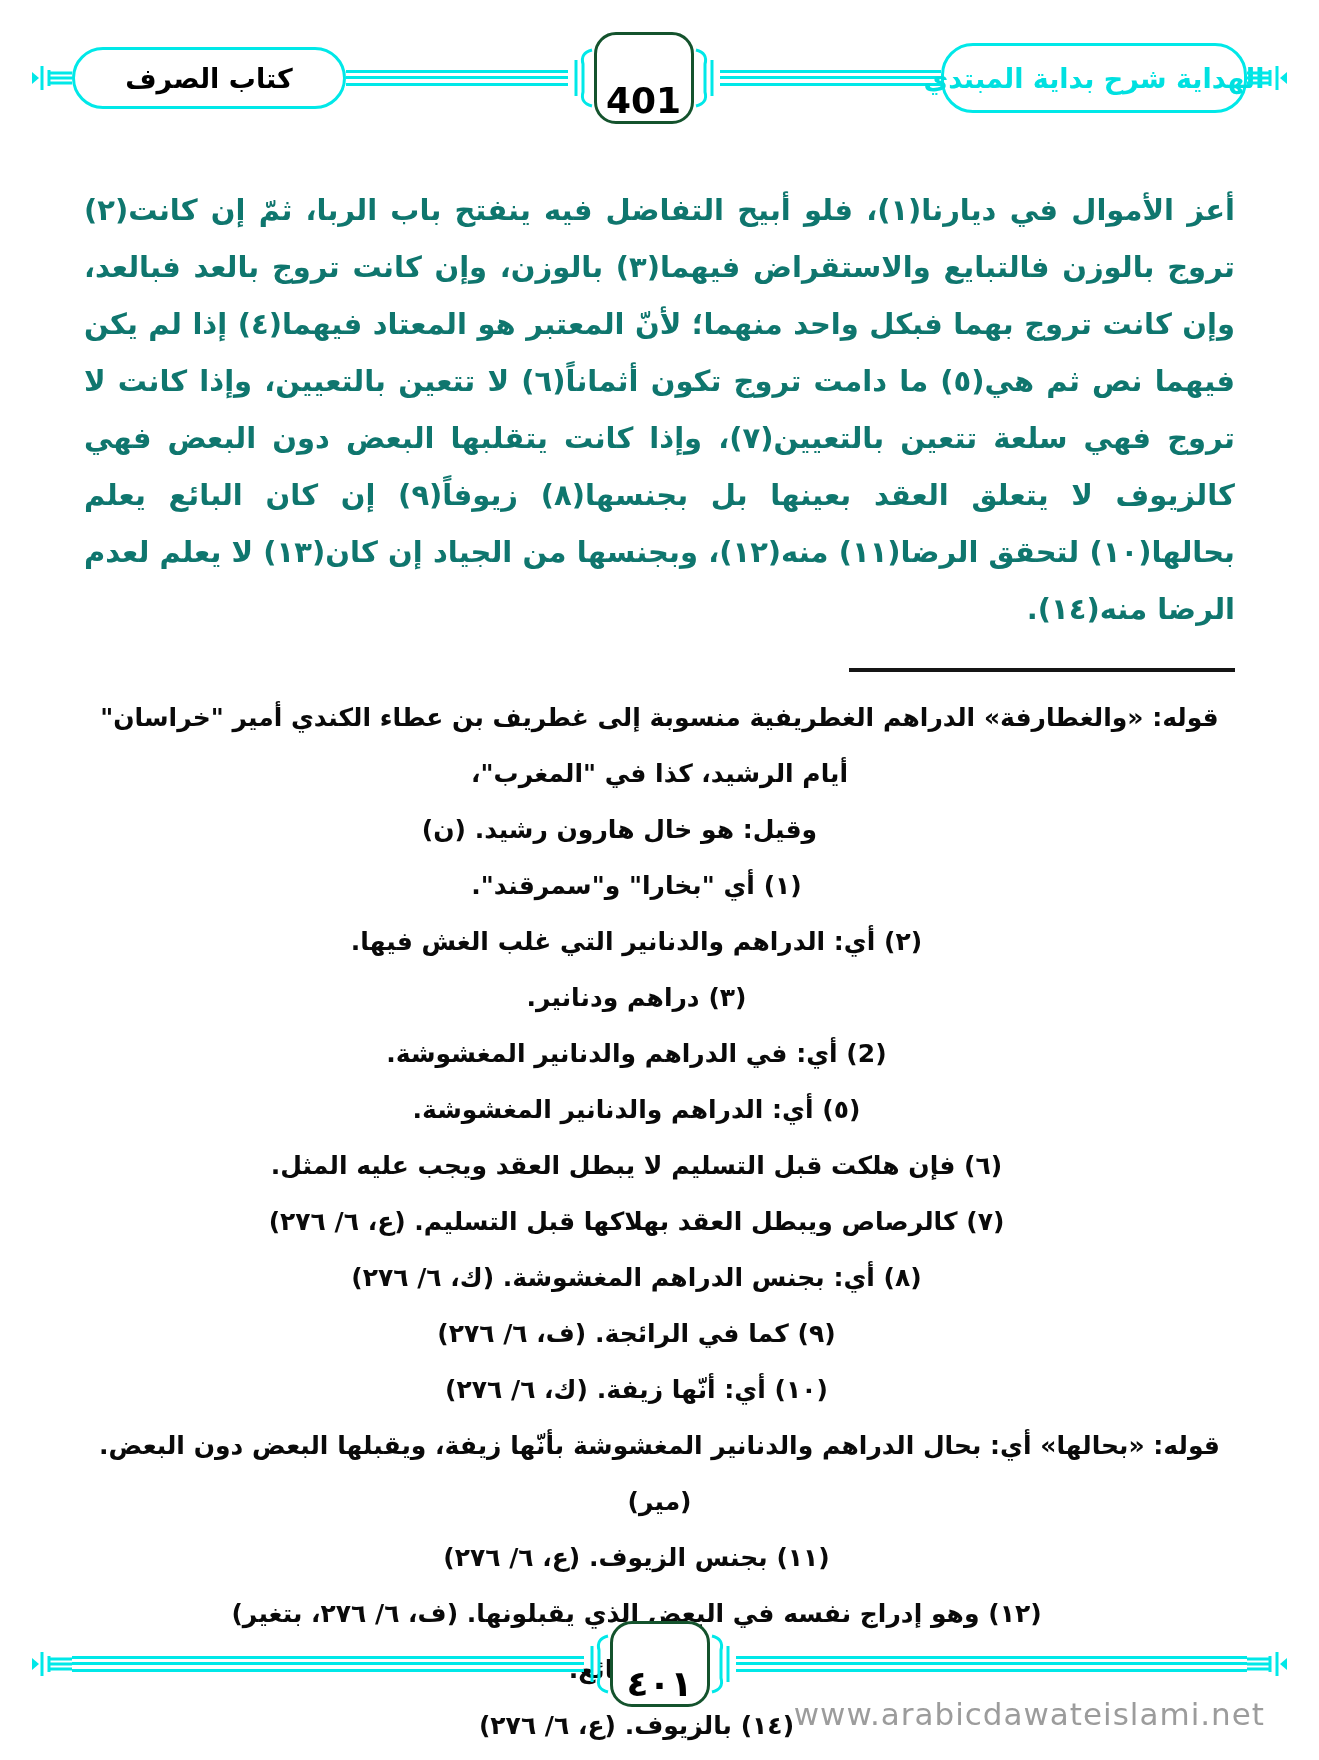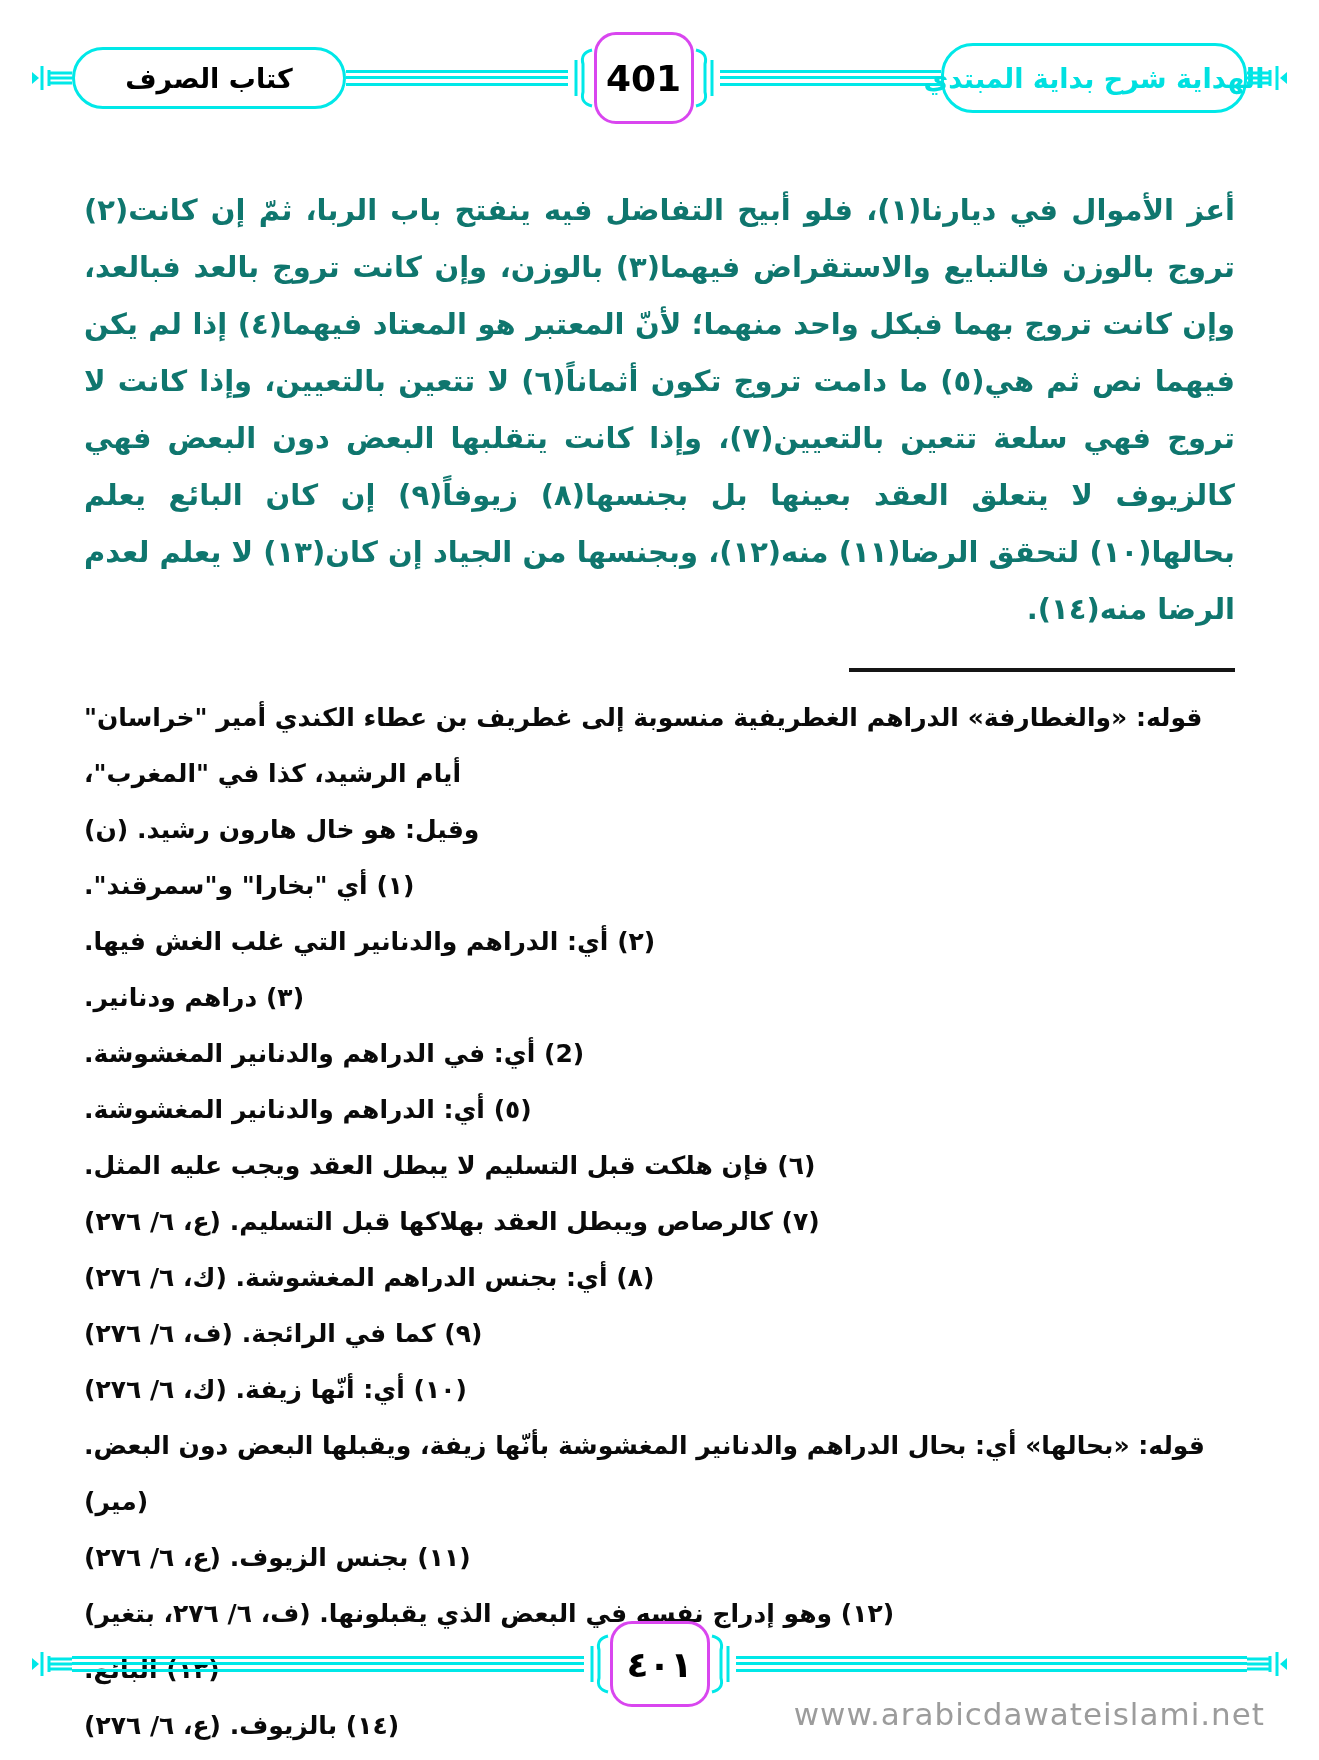--- a/index.html
+++ b/index.html
@@ -12,34 +12,34 @@
   .header-row{margin-top:30px;height:96px;}
   .footer-row{position:absolute;left:0;right:0;top:1618px;height:92px;}
   .rule3{flex:1;height:16px;min-width:40px;
     background:linear-gradient(#00e8e8 0 3px,transparent 3px calc(50% - 1.5px),
       #00e8e8 calc(50% - 1.5px) calc(50% + 1.5px),transparent calc(50% + 1.5px) calc(100% - 3px),
       #00e8e8 calc(100% - 3px) 100%);}
   .pill{border:3px solid #00e8e8;border-radius:32px;background:#fff;
     display:flex;align-items:center;justify-content:center;white-space:nowrap;}
   .section-pill{width:268px;height:56px;font-size:27px;font-weight:bold;color:#000;}
   .title-pill{width:300px;height:64px;font-size:27px;font-weight:bold;color:#00e0e0;}
-  .numbox{border:3px solid #d946ef;border-radius:22px;background:#fff;
-    width:94px;height:86px;display:flex;align-items:center;justify-content:center;
+  .numbox{border:3px solid #14532d;border-radius:22px;background:#fff;
+    width:94px;height:86px;display:flex;align-items:flex-end;justify-content:center;
     font-size:36px;font-weight:bold;color:#000;}
   .footer-row .numbox{height:80px;font-size:36px;}
   svg.orn{display:block;flex:0 0 auto;}
   .mirror{transform:scaleX(-1);}
   
   .main-text{
     direction:rtl;text-align:justify;margin:56px 84px 0 84px;
     font-size:29px;font-weight:bold;color:#0f766e;line-height:57px;
   }
   .fn-sep{width:386px;height:4px;background:#151515;margin:30px 84px 18px auto;}
   .footnotes{direction:rtl;margin:0 84px;font-size:25px;font-weight:bold;
-    color:#0a0a0a;line-height:56px;text-align:left;}
+    color:#0a0a0a;line-height:56px;text-align:center;}
   .fn-line{white-space:normal;}
   .fn-num{padding-right:46px;}
   .fn-cont{padding-right:80px;}
   
   .watermark{position:absolute;top:1696px;right:54px;
     font-size:31px;color:#9c9c9c;letter-spacing:1px;}
 </style>
 </head>
 <body>
 

